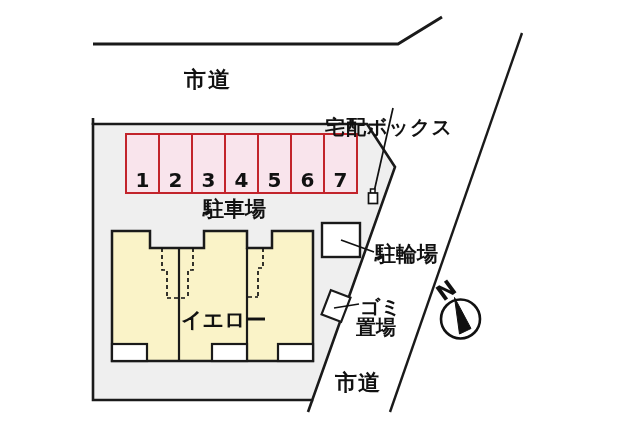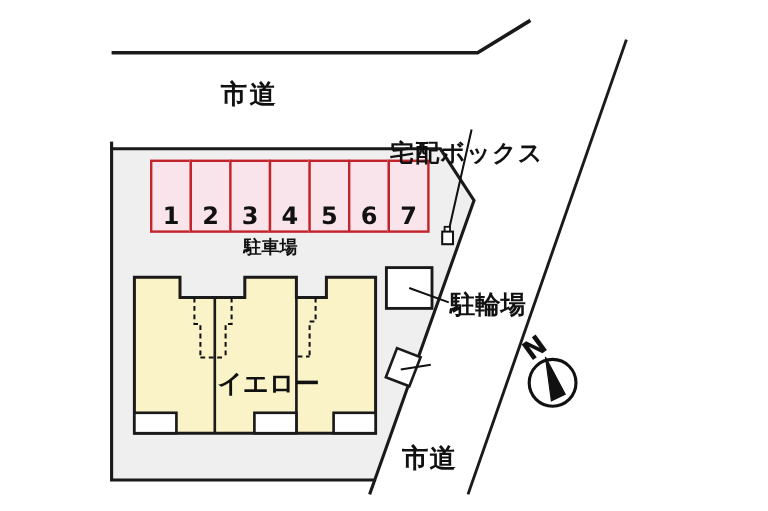--- a/index.html
+++ b/index.html
@@ -94,23 +94,27 @@
       </div>
     <div class="stall">
         <span>7</span>
       </div>
   </div>
 
   <div class="lbl" style="left:184px;top:69px;font-size:22px;letter-spacing:2px;">市道</div>
 
   <div class="lbl" style="left:325px;top:87px;font-size:20px;letter-spacing:1px;margin-top:30px;">宅配ボックス</div>
 
-  <div class="lbl" style="left:203px;top:199px;font-size:15px;">駐車場</div>
+  <div class="lbl" style="left:203px;top:199px;font-size:21px;">駐車場</div>
 
   <div class="lbl" style="left:181px;top:310px;font-size:21px;">イエロー</div>
 
   <div class="lbl" style="left:375px;top:244px;font-size:21px;">駐輪場</div>
 
+  <div class="garbage-label">
+    <span class="l1">ゴミ</span>
+    <span class="l2">置場</span>
+  </div>
 
   <div class="lbl" style="left:335px;top:372px;font-size:22px;letter-spacing:1px;">市道</div>
 
   <div class="north">N</div>
 </div>
 
 </body></html>

